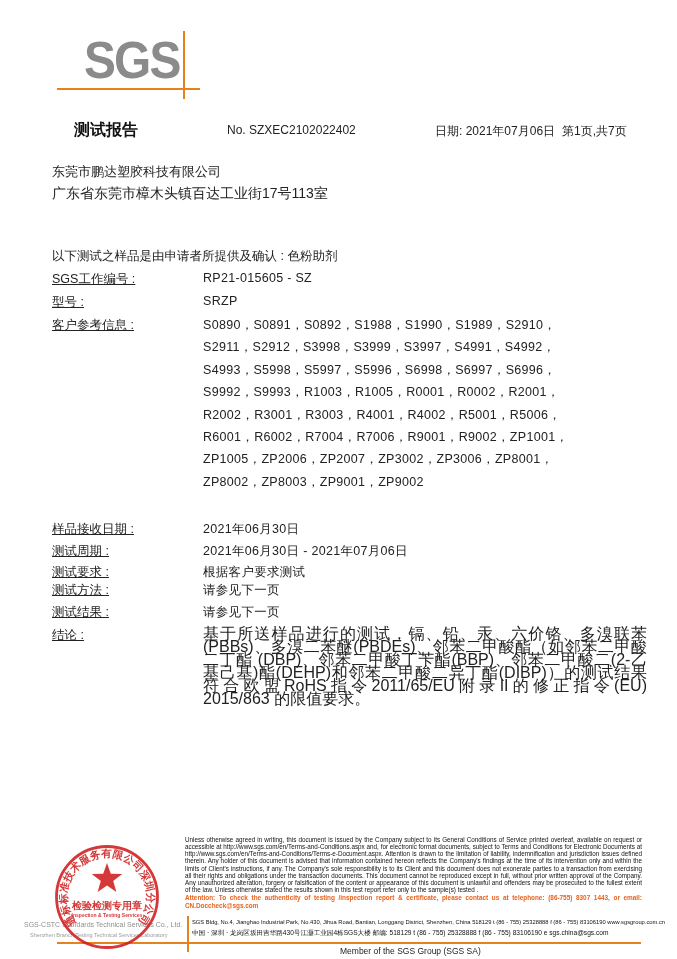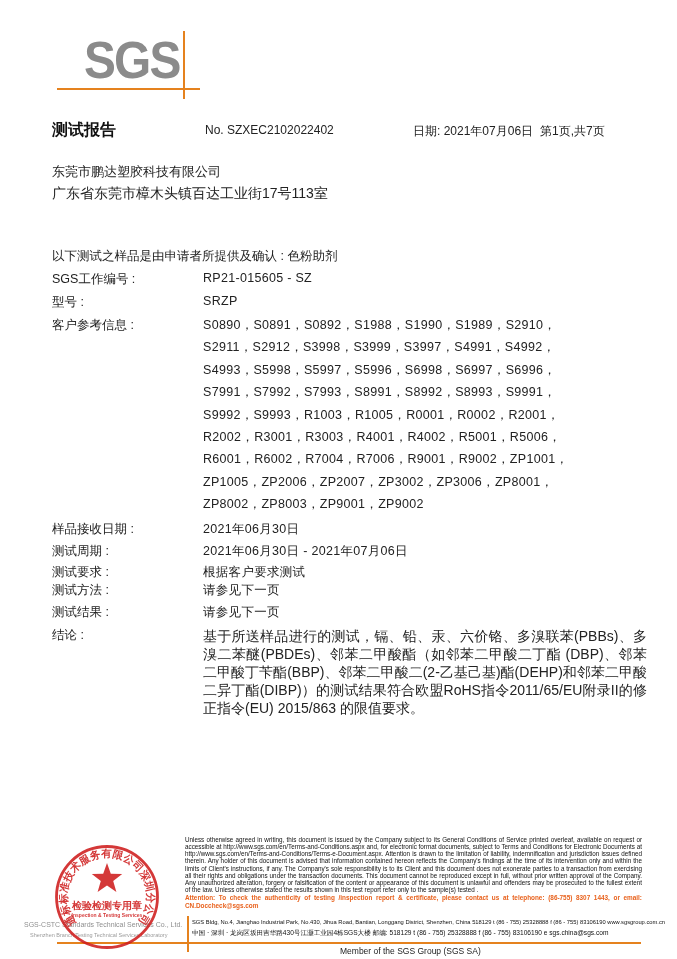--- a/index.html
+++ b/index.html
@@ -6,39 +6,39 @@
   html,body { width:677px; height:959px; background:#ffffff; }
   body { font-family:"Liberation Sans", sans-serif; color:#222; position:relative; overflow:hidden; }
   .abs { position:absolute; }
 
   
   .logo-text { left:84px; top:30px; font-size:52px; font-weight:700; color:#8b8b8b;
                letter-spacing:-2px; transform:scaleX(0.92); transform-origin:left; }
   .logo-hline { left:57px; top:88px; width:143px; height:2px; background:#e5821e; }
   .logo-vline { left:183px; top:31px; width:2px; height:68px; background:#e5821e; }
 
-  .title-row span { position:absolute; top:0; white-space:nowrap; }
+  .title-row span { position:absolute; top:0; white-space:nowrap;margin-left:22px; }
   .title-row { left:0; top:120px; width:677px; height:20px; }
   .doc-title { left:52px; font-size:16px; font-weight:700; color:#111; }
   .doc-no    { left:205px; top:3px !important; font-size:12px; }
   .doc-date  { left:413px; top:3px !important; font-size:12px; }
   .doc-page  { left:540px; top:3px !important; font-size:12px; }
 
   .company-name { left:52px; top:163px; font-size:13px; }
   .company-addr { left:52px; top:185px; font-size:14px; }
 
   .statement { left:52px; top:248px; font-size:12.5px; }
 
   
   .frow { left:0; width:677px; }
-  .frow .lbl { position:absolute; left:52px; top:0; font-size:12.5px; white-space:nowrap; }
+  .frow .lbl { position:absolute; left:52px; top:0; font-size:12.5px; white-space:nowrap;text-decoration:underline; }
   .frow .val { position:absolute; left:203px; top:0; font-size:12.5px; white-space:nowrap; letter-spacing:.3px; }
   .ref-lines div { height:22.4px; font-size:12.5px; letter-spacing:.3px; }
-  .conclusion-val { position:absolute; left:203px; top:0; width:444px; font-size:14px;
-                    line-height:18px; white-space:normal !important; text-align:justify; }
+  .conclusion-val { position:absolute; left:203px; top:0; width:444px; font-size:16px;
+                    line-height:13px; white-space:normal !important; text-align:justify; }
 
   
   .legal-block { left:185px; top:836px; width:457px; }
   .legal-text { font-size:6.3px; line-height:7.15px; text-align:justify; color:#111; }
   .attention-text { font-size:6.4px; line-height:7.3px; font-weight:700; color:#e8611c; margin-top:1px; text-align:justify; }
 
   .addr-divider { left:187px; top:916px; width:1.5px; height:36px; background:#e5821e; }
   .addr-block { left:192px; top:919px; width:450px; }
   .addr-line1 { font-size:5.9px; color:#111; white-space:nowrap; transform:scaleX(0.98); transform-origin:left; }
   .addr-line2 { font-size:6.6px; color:#111; margin-top:4px; white-space:nowrap; }
@@ -83,21 +83,20 @@
   <span class="lbl">型号 :</span>
   <span class="val">SRZP</span>
 </div>
 
 <div class="abs frow" style="top:317px">
   <span class="lbl">客户参考信息 :</span>
   <div class="val ref-lines">
     <div>S0890，S0891，S0892，S1988，S1990，S1989，S2910，</div>
     <div>S2911，S2912，S3998，S3999，S3997，S4991，S4992，</div>
     <div>S4993，S5998，S5997，S5996，S6998，S6997，S6996，</div>
-    <div>S7991，S7992，S7993，S8991，S8992，S8993，S9991，</div>
     <div>S9992，S9993，R1003，R1005，R0001，R0002，R2001，</div>
     <div>R2002，R3001，R3003，R4001，R4002，R5001，R5006，</div>
     <div>R6001，R6002，R7004，R7006，R9001，R9002，ZP1001，</div>
     <div>ZP1005，ZP2006，ZP2007，ZP3002，ZP3006，ZP8001，</div>
     <div>ZP8002，ZP8003，ZP9001，ZP9002</div>
   </div>
 </div>
 
 <div class="abs frow" style="top:521px">
   <span class="lbl">样品接收日期 :</span>

